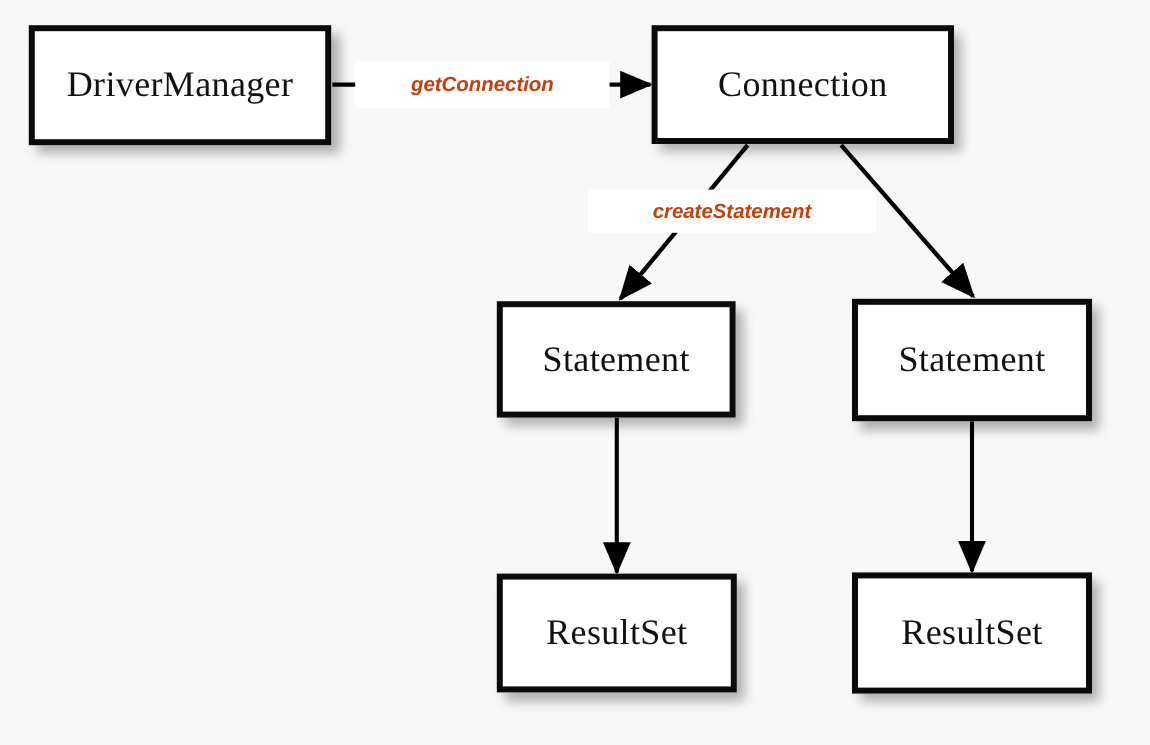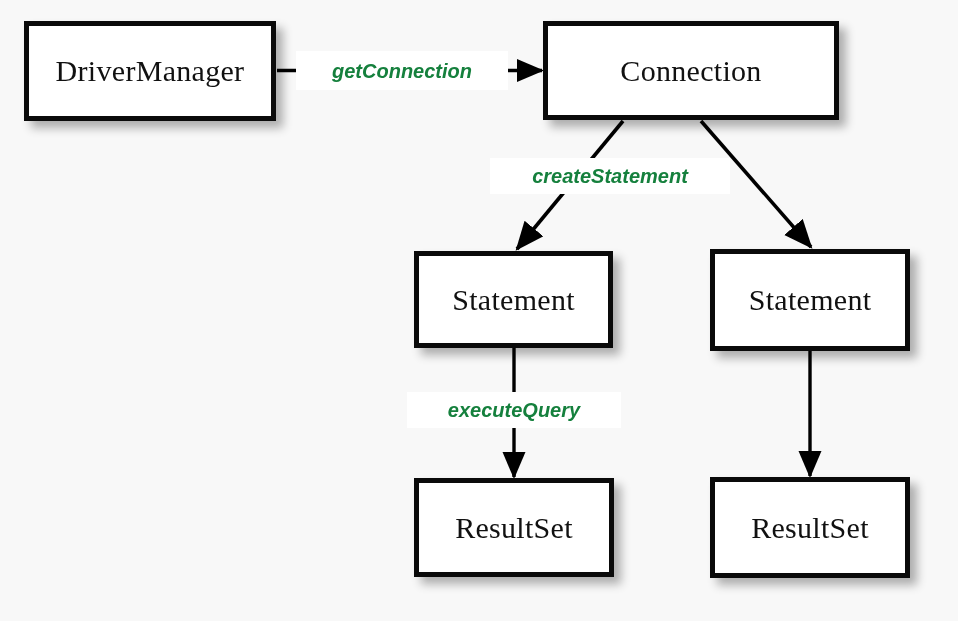--- a/index.html
+++ b/index.html
@@ -41,25 +41,25 @@
     font-size: 30px;
     font-weight: 400;
     letter-spacing: 0.3px;
     color: #111111;
     white-space: nowrap;
     line-height: 1;
   }
   .edge-label {
     position: absolute;
     background: #ffffff;
-    color: #15803d;
+    color: #c2410c;
     font-family: "Liberation Sans", sans-serif;
     font-style: italic;
     font-weight: bold;
-    font-size: 20px;
+    font-size: 17px;
     line-height: 1;
     white-space: nowrap;
     display: flex;
     align-items: center;
     justify-content: center;
     z-index: 4;
   }
 </style>
 </head>
 <body>
@@ -81,21 +81,21 @@
 
     <line x1="514" y1="348" x2="514" y2="477" stroke="#000000" stroke-width="3.4" marker-end="url(#arrowhead)"></line>
 
     <line x1="810" y1="351" x2="810" y2="476" stroke="#000000" stroke-width="3.4" marker-end="url(#arrowhead)"></line>
   </svg>
 
   <div class="node" style="left:24px; top:21px; width:252px; height:100px;">
     <span class="node-label">DriverManager</span>
   </div>
 
-  <div class="node" style="left:543px; top:21px; width:296px; height:99px;">
+  <div class="node" style="left:543px; top:21px; width:252px; height:99px;">
     <span class="node-label">Connection</span>
   </div>
 
   <div class="node" style="left:414px; top:251px; width:199px; height:97px;">
     <span class="node-label">Statement</span>
   </div>
 
   <div class="node" style="left:710px; top:249px; width:200px; height:102px;">
     <span class="node-label">Statement</span>
   </div>
@@ -105,15 +105,14 @@
   </div>
 
   <div class="node" style="left:710px; top:477px; width:200px; height:101px;">
     <span class="node-label">ResultSet</span>
   </div>
 
   <div class="edge-label" style="left:296px; top:51px; width:212px; height:39px;">getConnection</div>
 
   <div class="edge-label" style="left:490px; top:158px; width:240px; height:36px;">createStatement</div>
 
-  <div class="edge-label" style="left:407px; top:392px; width:214px; height:36px;">executeQuery</div>
 
 </div>
 
 </body></html>

